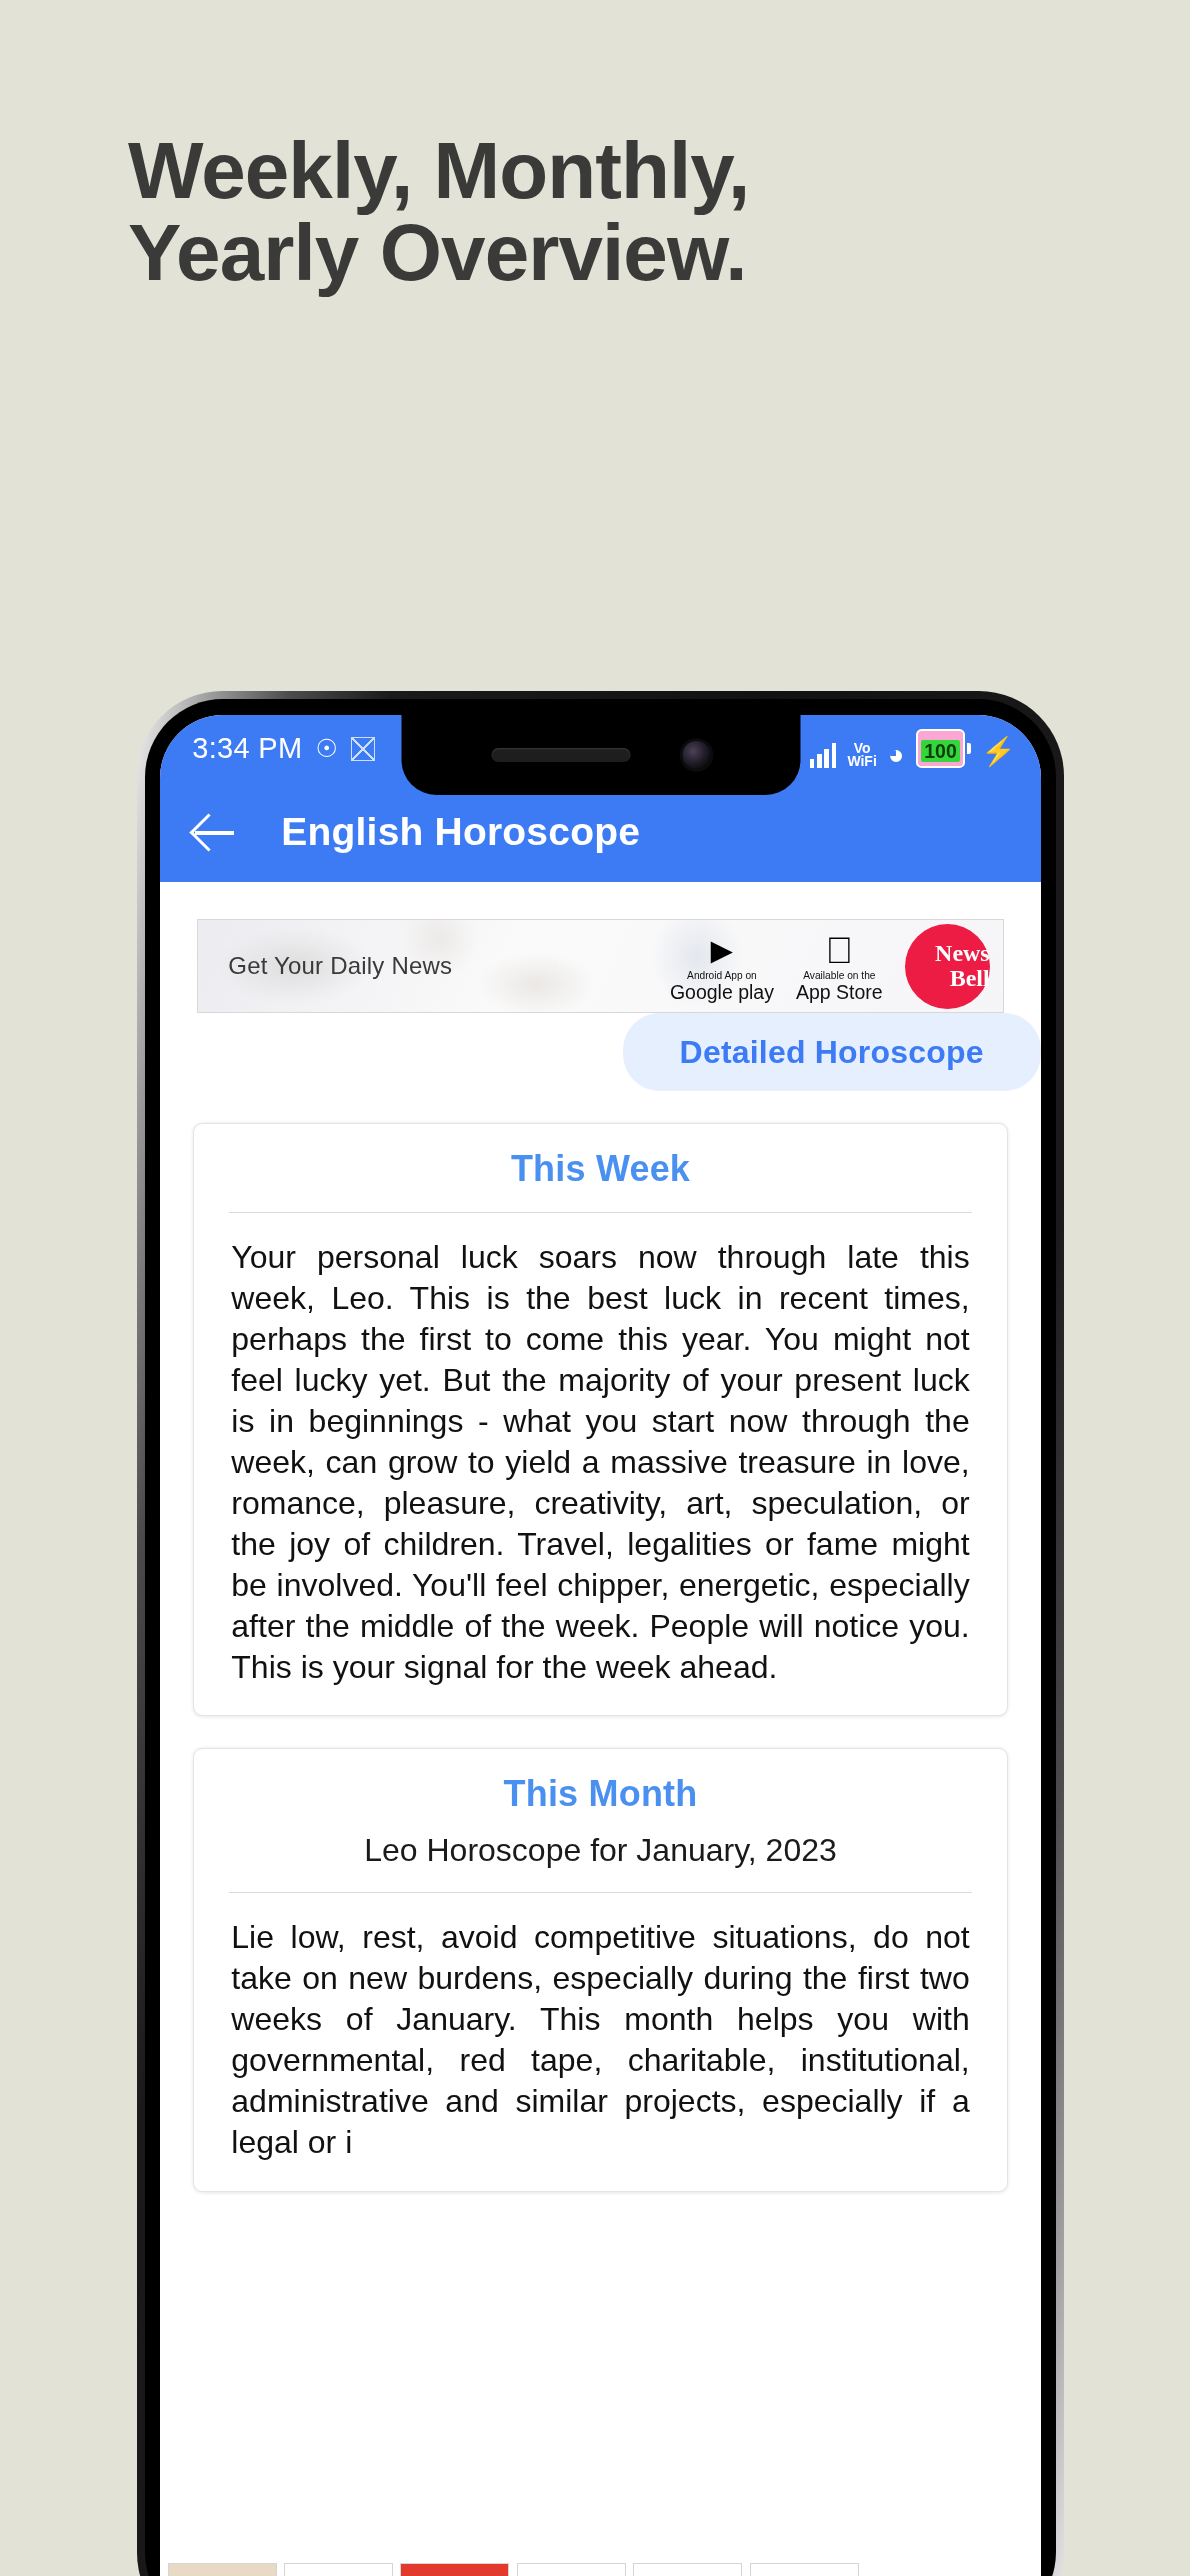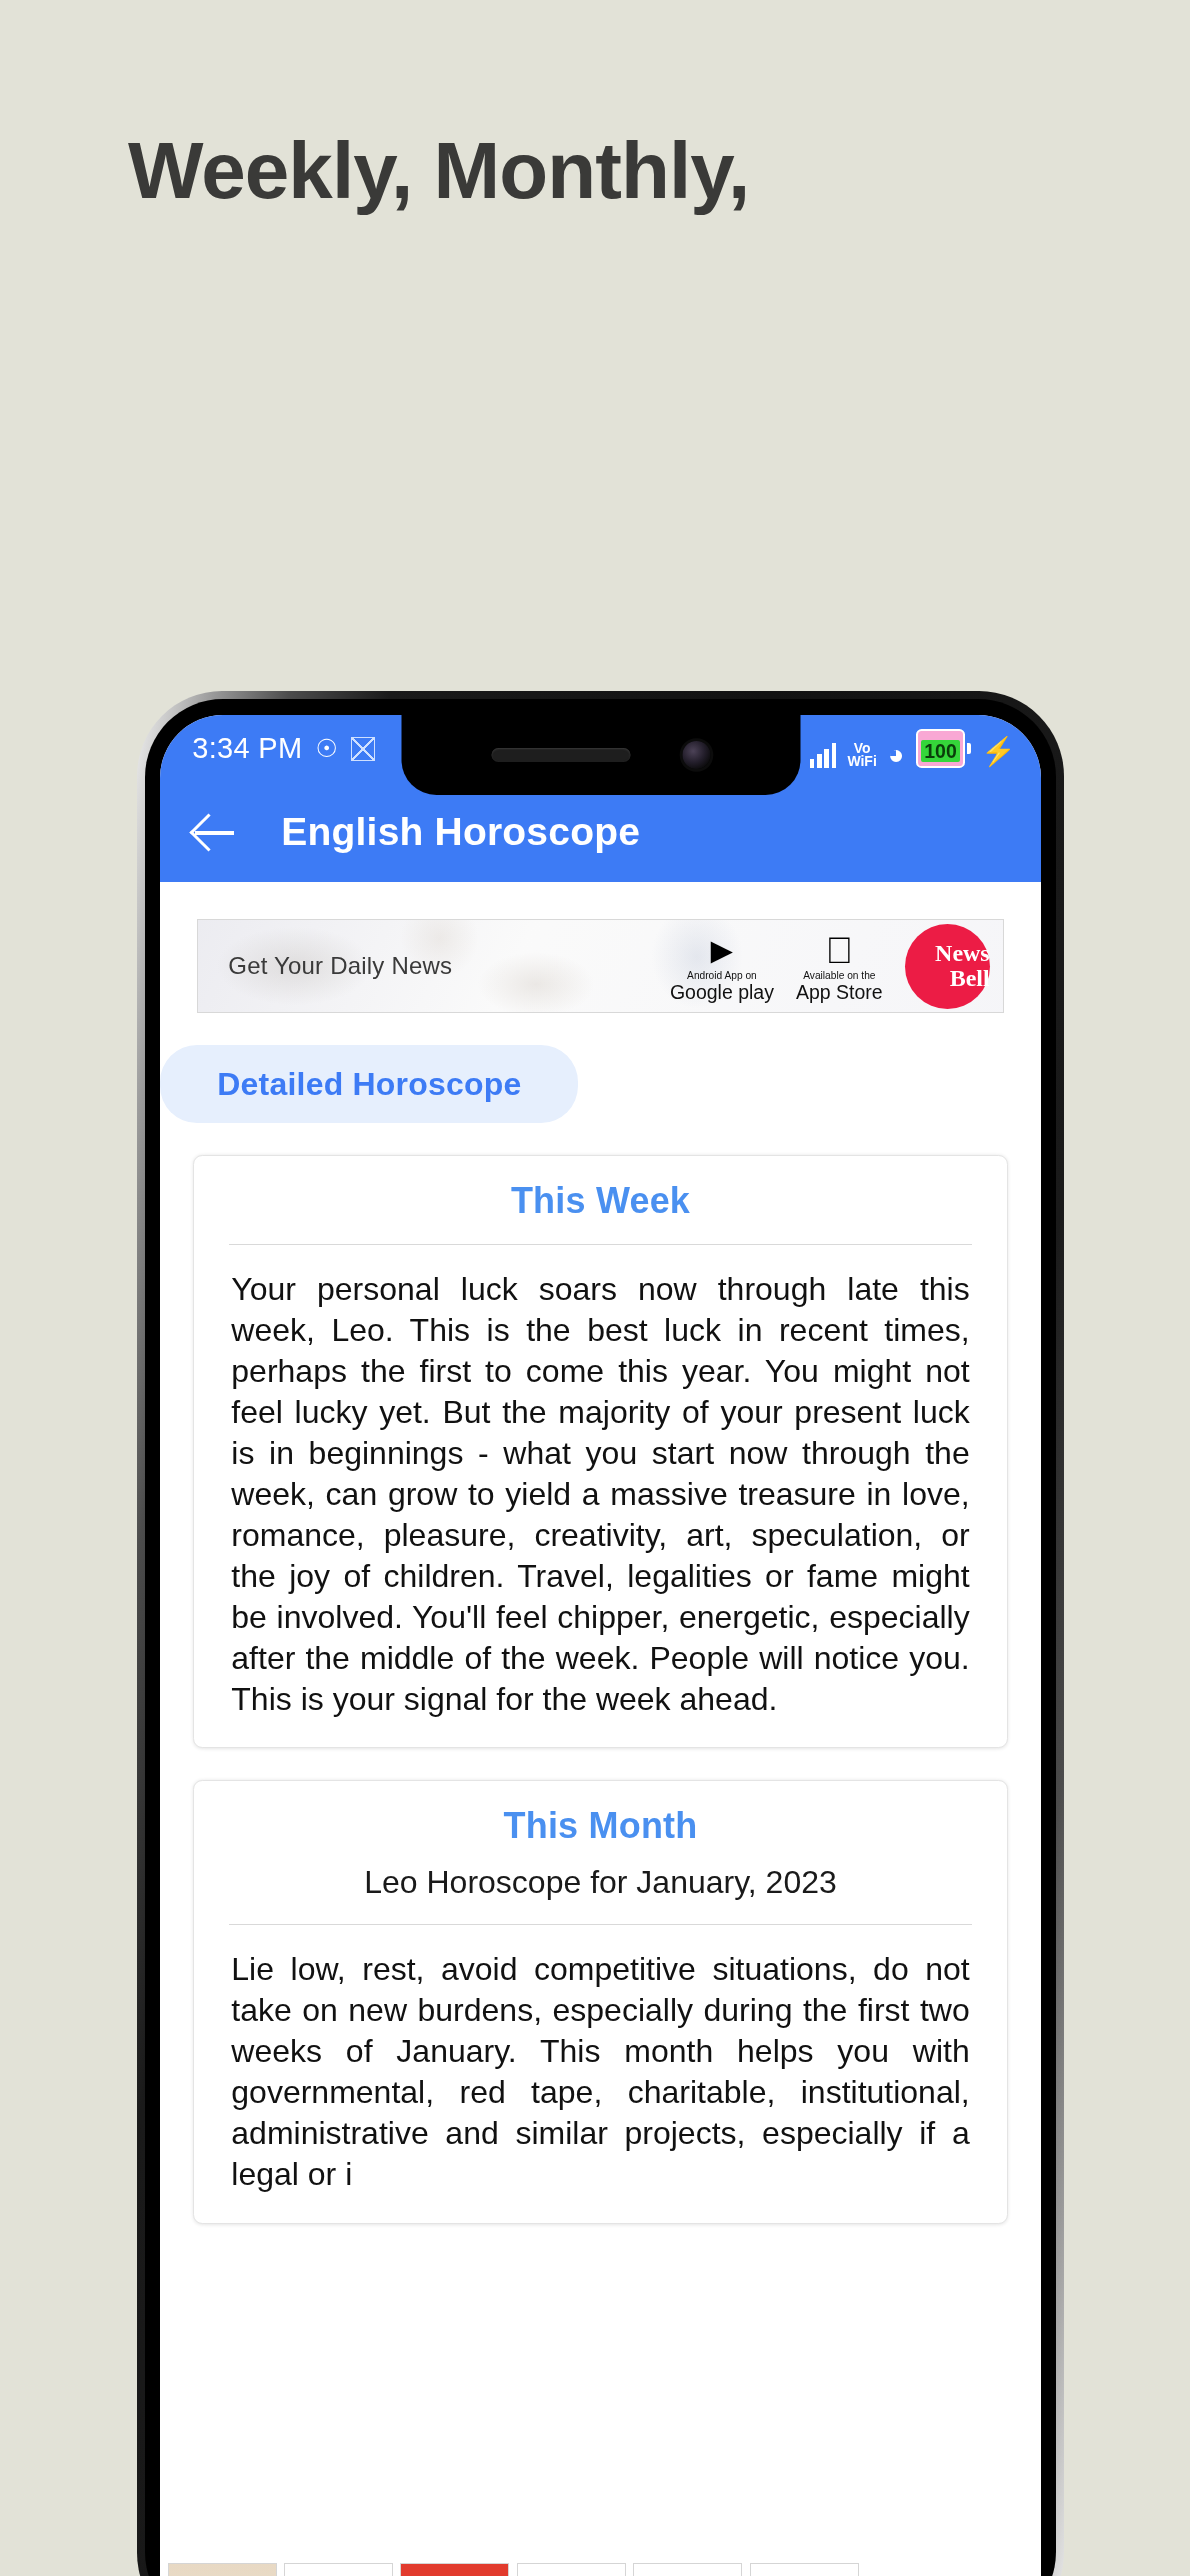--- a/index.html
+++ b/index.html
@@ -206,21 +206,21 @@
     color:#fff;
     display:flex; flex-direction:column;
     align-items:flex-end; justify-content:center;
     line-height:1.05;
     font-family:"Liberation Serif", serif;
   }
   .nb-1 { font-size:24px; font-weight:bold; }
   .nb-2 { font-size:24px; font-weight:bold; }
 
   
-  .pill-wrap { display:flex; justify-content:flex-start; margin-top:32px; }
+  .pill-wrap { display:flex; justify-content:flex-end; }
   .pill {
     background:#e6effd;
     color:#3d7bf5;
     font-size:32px; font-weight:bold;
     padding:20.4px 57px;
     border-radius:37px;
     letter-spacing:0.2px;
   }
 
   
@@ -308,20 +308,21 @@
     color:#2aa8d8;
     font-size:32px;
     flex:none;
   }
 </style>
 </head>
 <body>
 
 <div class="headline">
   <span class="headline-line">Weekly, Monthly,</span>
+  <span class="headline-line">Yearly Overview.</span>
 </div>
 
 <div class="phone">
   <div class="phone-inner">
     <div class="screen">
 
       <div class="btn-side btn-left-1"></div>
       <div class="btn-side btn-left-2"></div>
       <div class="btn-side btn-left-3"></div>
       <div class="btn-side btn-right"></div>

